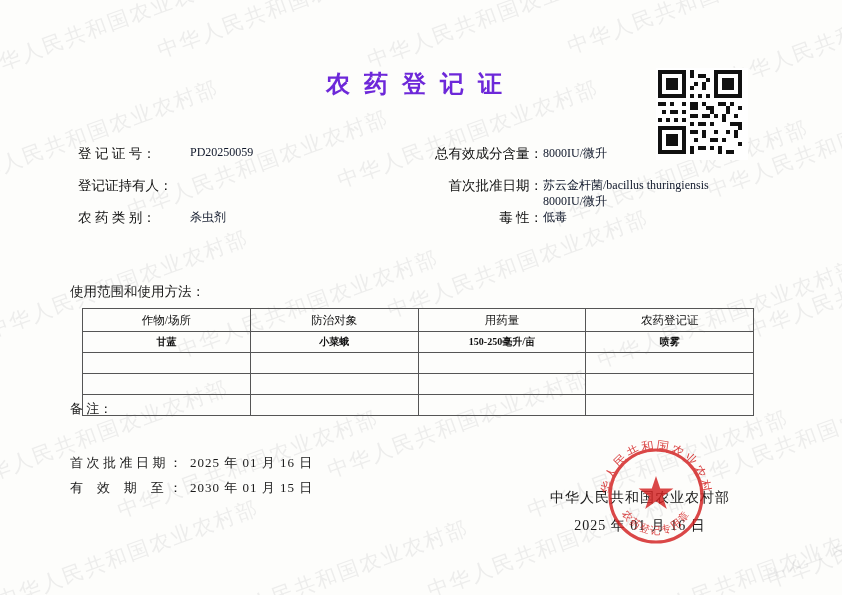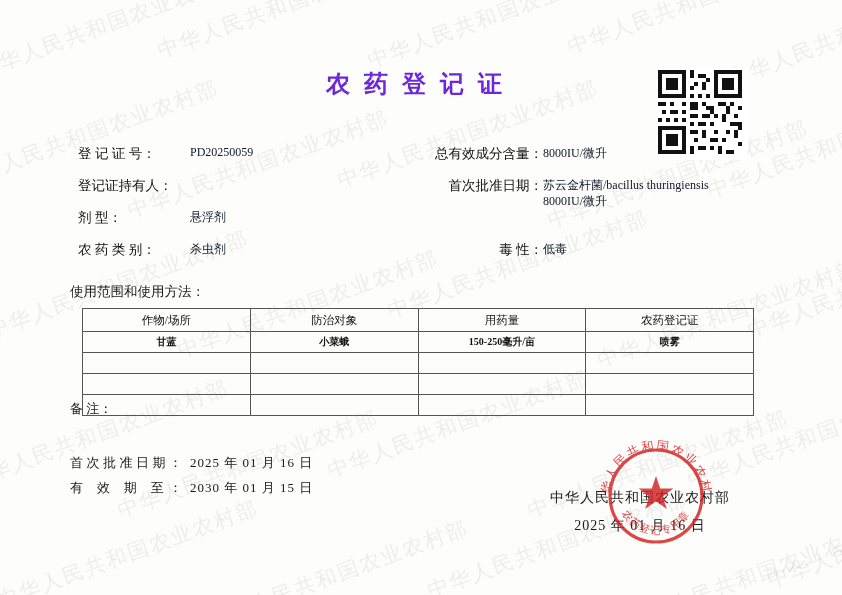--- a/index.html
+++ b/index.html
@@ -301,24 +301,20 @@
         <span class="val val-right">8000IU/微升</span>
       </div>
 
       <div class="row">
         <span class="lbl lbl-left">登记证持有人：</span>
         <span class="lbl lbl-right">首次批准日期：</span>
         <span class="val val-right">苏云金杆菌/bacillus thuringiensis 8000IU/微升</span>
       </div>
 
 
-      <div class="row">
-        <span class="lbl lbl-left">剂      型：</span>
-        <span class="val val-left">悬浮剂</span>
-      </div>
 
       <div class="row">
         <span class="lbl lbl-left">农 药 类 别：</span>
         <span class="val val-left">杀虫剂</span>
         <span class="lbl lbl-right">毒       性：</span>
         <span class="val val-right">低毒</span>
       </div>
 
     </div>
 

